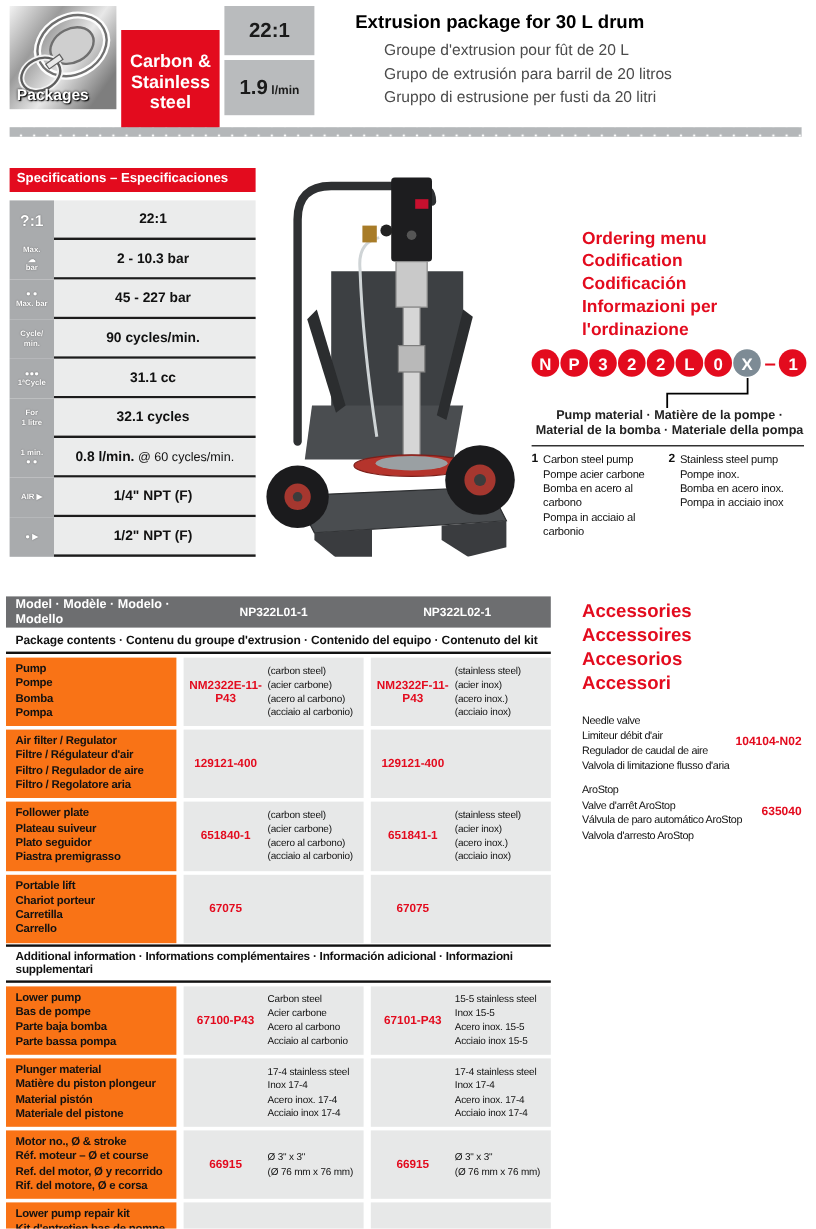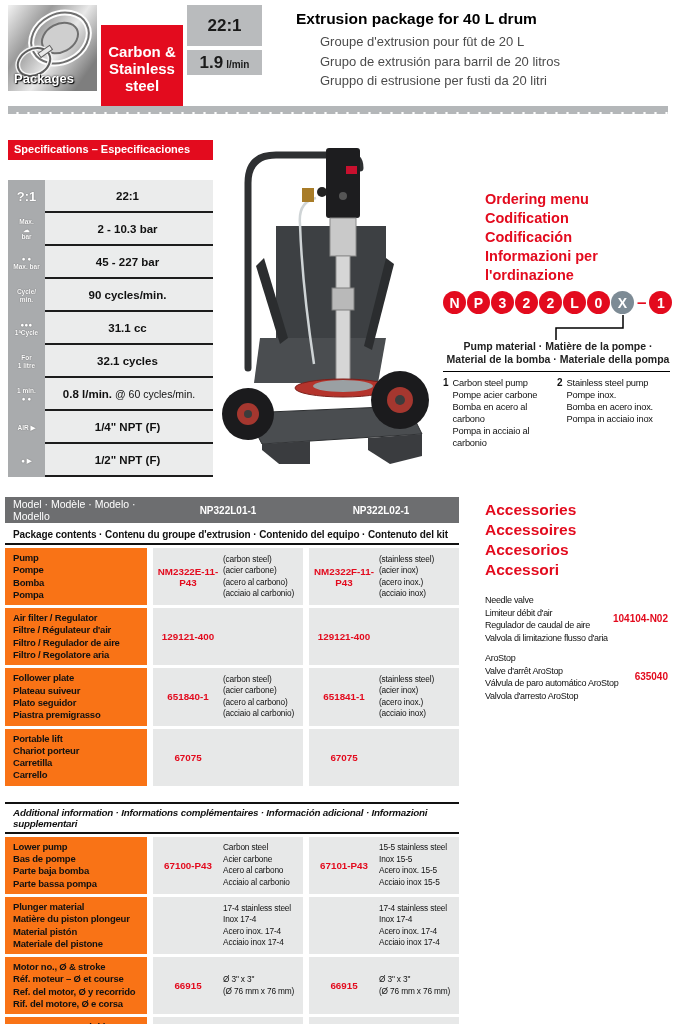--- a/index.html
+++ b/index.html
@@ -12,32 +12,32 @@
   .pk-box{left:8px;top:5px;width:89px;height:86px;
     background:linear-gradient(125deg,#f2f2f2 0%,#9b9b9b 30%,#e8e8e8 55%,#7e7e7e 85%);}
   .pk-label{position:absolute;left:6px;bottom:5px;color:#fff;font-weight:bold;font-size:13px;
     text-shadow:0 0 2px #000,1px 1px 1px #000;}
   .badge-red{left:101px;top:5px;width:82px;height:86px;background:#e30b1e;color:#fff;
     display:flex;align-items:center;justify-content:center;text-align:center;
     font-weight:bold;font-size:15px;line-height:17px;margin-top:20px;}
   .badge-gray{background:#b9bbbd;display:flex;align-items:center;justify-content:center;
     font-weight:bold;color:#1a1a1a;}
   .badge-ratio{left:187px;top:5px;width:75px;height:41px;font-size:17px;}
-  .badge-flow{left:187px;top:50px;width:75px;height:25px;font-size:17px;gap:3px;}
+  .badge-flow{left:187px;top:50px;width:75px;height:46px;font-size:17px;gap:3px;}
   .badge-flow .unit{font-size:10px;font-weight:bold;align-self:center;margin-top:4px;}
   .title{left:296px;top:10px;font-weight:bold;font-size:15.5px;color:#000;}
   .subtitles{left:296px;top:32px;font-size:13px;line-height:19.5px;color:#4b4b4b;margin-left:24px;}
   .dotbar{left:8px;top:106px;width:660px;height:8px;background-color:#b4b7b9;
     background-image:radial-gradient(circle,#fff 1px,rgba(255,255,255,0) 1.3px);
     background-size:11px 8px;background-position:4px 3px;}
 
   
   .specs{left:8px;top:140px;width:205px;}
   .specs-h{height:17px;background:#e30b1e;color:#fff;font-weight:bold;font-size:11px;
-    padding:3px 0 0 6px;margin-bottom:20px;}
+    padding:3px 0 0 6px;margin-bottom:7px;}
   .spec-row{display:flex;height:33px;}
   .spec-icon{width:37px;background:#a9abad;color:#fff;font-weight:bold;font-size:6.5px;
     line-height:7.5px;display:flex;align-items:center;justify-content:center;text-align:center;
     text-shadow:0 0 1px #444;}
   .spec-icon.big{font-size:13px;}
   .spec-val{flex:1;background:#ebecec;border-bottom:2px solid #1c1c1c;
     display:flex;align-items:center;justify-content:center;gap:3px;
     font-size:11.5px;}
   .spec-row:first-of-type .spec-val{border-top:2px solid #1c1c1c;}
   .spec-val b{font-weight:bold;}
@@ -64,26 +64,26 @@
   .acc-item{left:485px;width:183px;}
   .acc-i1{top:594px;}
   .acc-i2{top:652px;}
   .acc-text{font-size:9px;line-height:12.5px;letter-spacing:-0.3px;width:138px;}
   .acc-part{position:absolute;right:0;top:19px;color:#e30b1e;font-weight:bold;font-size:10px;}
 
   
   .mtable{left:5px;top:497px;width:454px;}
   .model-bar{height:26px;background:#6d6e70;color:#fff;display:grid;
     grid-template-columns:148px 150px 156px;align-items:center;}
-  .model-bar .mlab{font-weight:normal;font-size:10.5px;padding-left:8px;}
+  .model-bar .mlab{font-weight:bold;font-size:10.5px;padding-left:8px;}
   .model-bar .mcol{font-weight:bold;font-size:10px;text-align:center;}
   .sec-h{font-weight:bold;font-size:10px;letter-spacing:-0.1px;
     padding:6px 0 3px 8px;border-bottom:2px solid #111;}
   .add-h{font-weight:bold;font-size:9.8px;letter-spacing:-0.2px;
-    padding:3px 0 3px 8px;border-top:2px solid #111;border-bottom:2px solid #111;margin-top:16px;font-style:italic;}
+    padding:3px 0 3px 8px;border-top:2px solid #111;border-bottom:2px solid #111;margin-top:1px;}
   .trow{display:grid;grid-template-columns:142px 150px 150px;column-gap:6px;margin-top:3px;}
   .tlabel{background:#f97316;font-weight:bold;font-size:9.5px;line-height:12.3px;
     letter-spacing:-0.2px;padding:4px 2px 4px 8px;}
   .tcell{background:#e7e8e8;display:flex;align-items:center;}
   .part{flex:0 0 70px;text-align:center;color:#e30b1e;font-weight:bold;font-size:9.8px;}
   .desc{flex:1;font-size:8.3px;line-height:11.5px;letter-spacing:-0.15px;padding-right:2px;}
 
   
   .prod{left:218px;top:138px;width:212px;height:326px;}
 </style>
@@ -106,21 +106,21 @@
 
   <div class="abs badge-red ml">Carbon &amp;
 Stainless
 steel</div>
   <div class="abs badge-gray badge-ratio">22:1</div>
   <div class="abs badge-gray badge-flow">
     <span>1.9</span>
     <span class="unit">l/min</span>
   </div>
 
-  <div class="abs title">Extrusion package for 40 L drum</div>
+  <div class="abs title">Extrusion package for 30 L drum</div>
   <div class="abs subtitles ml">Groupe d'extrusion pour fût de 20 L
 Grupo de extrusión para barril de 20 litros
 Gruppo di estrusione per fusti da 20 litri</div>
 
   <div class="abs dotbar"></div>
 
   <div class="abs specs">
     <div class="specs-h">Specifications – Especificaciones</div>
 
     <div class="spec-row">

